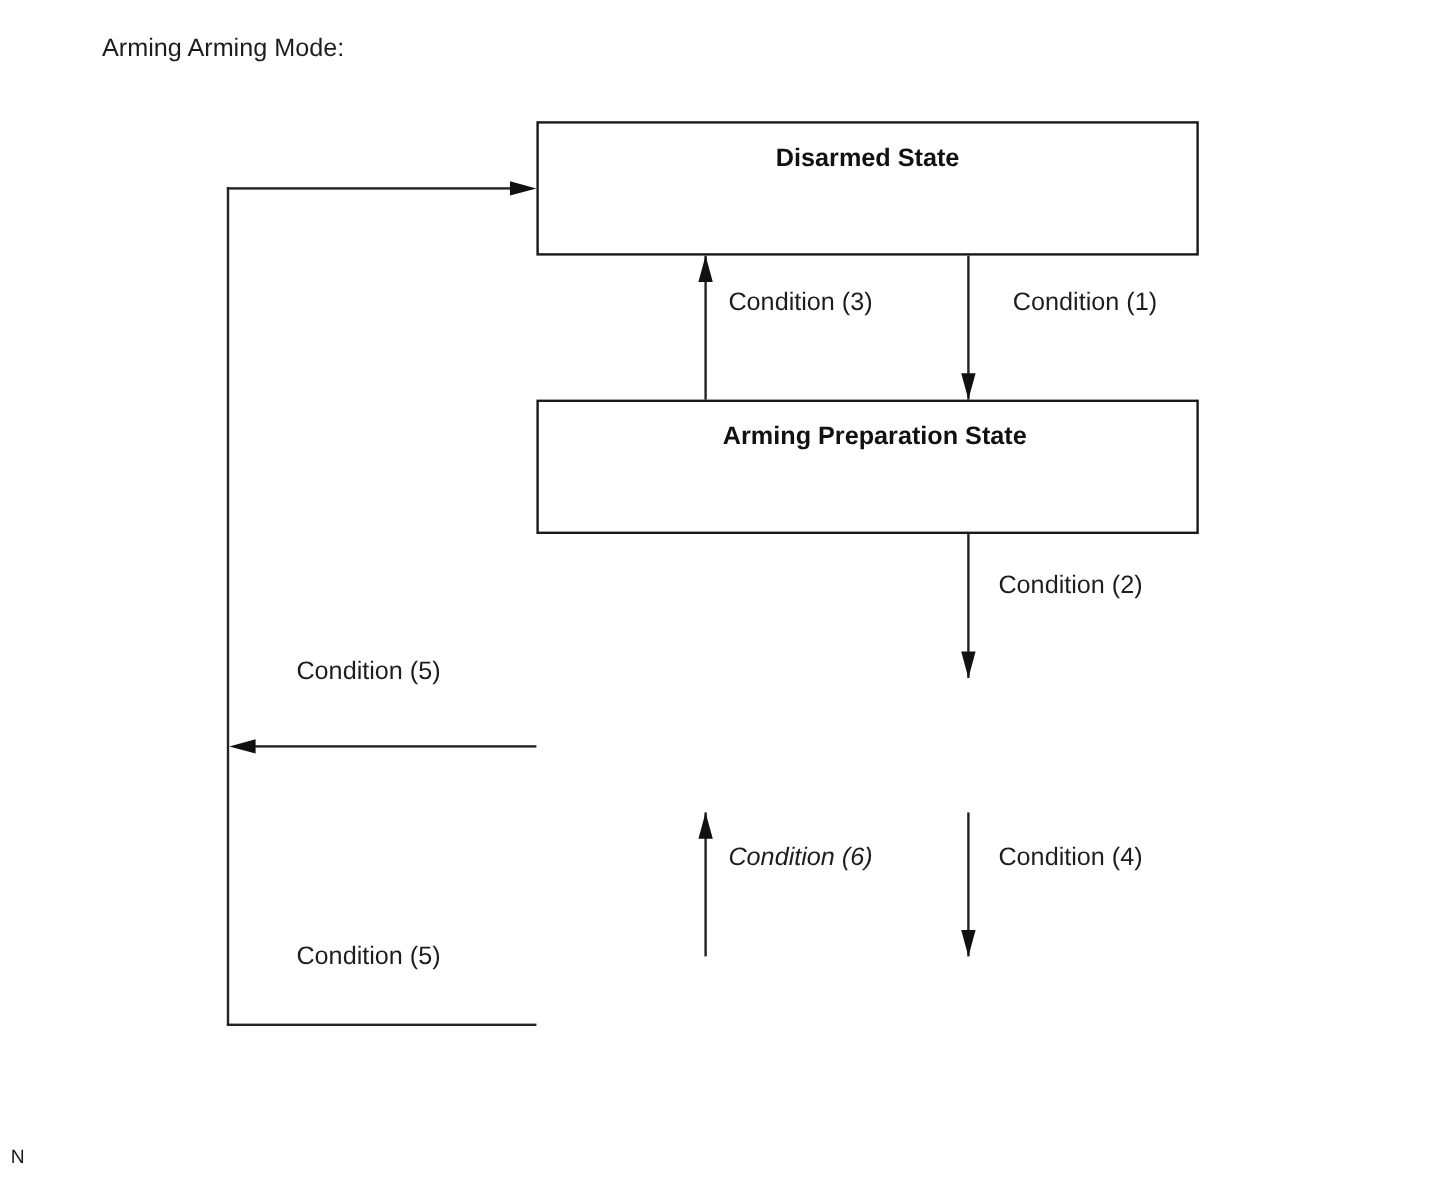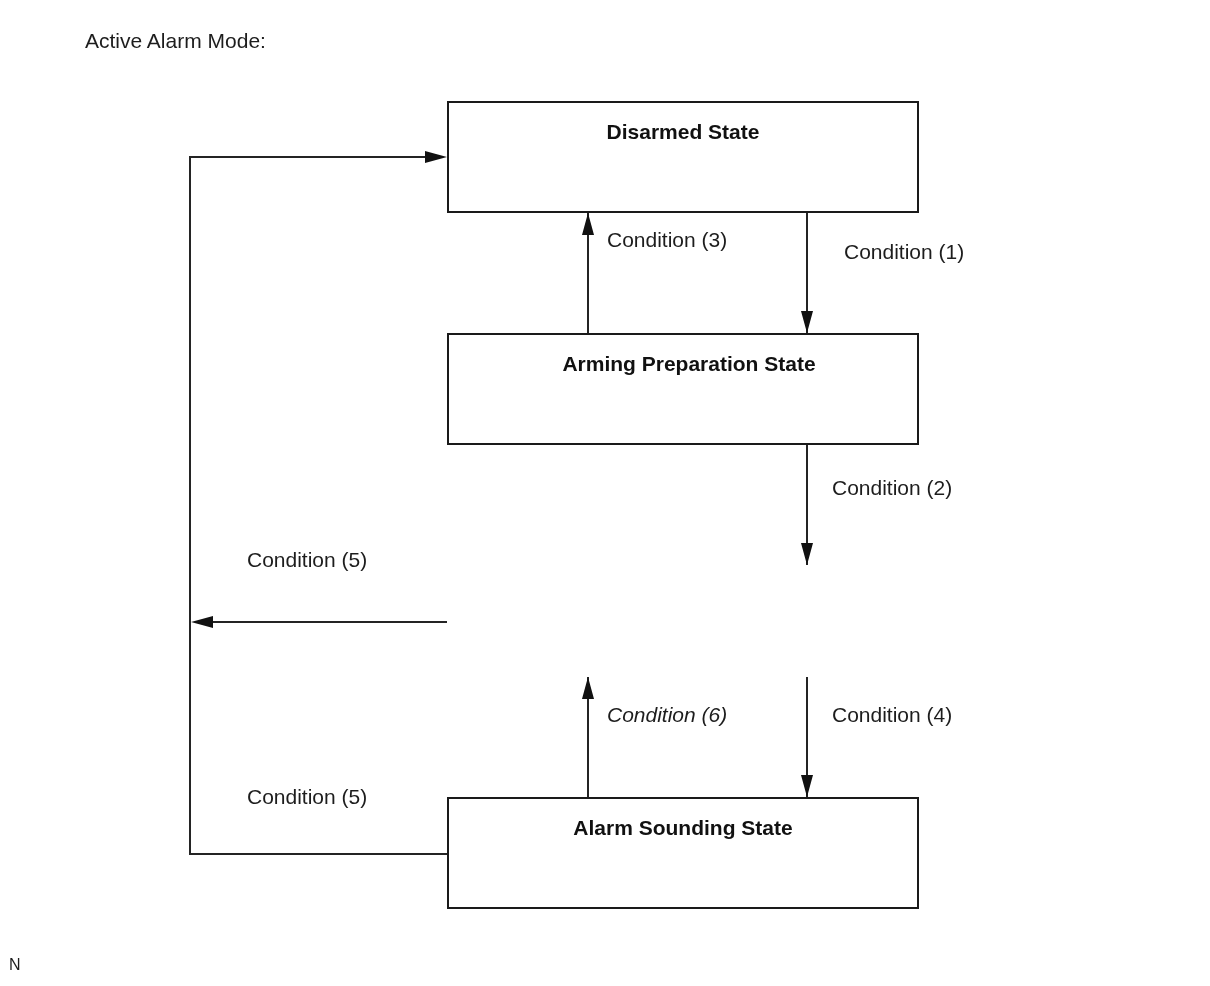--- a/index.html
+++ b/index.html
@@ -21,21 +21,21 @@
     left: 85px;
     top: 29px;
     font-size: 21px;
     line-height: 24px;
     color: #1d1d1d;
     white-space: nowrap;
   }
   .state-box {
     position: absolute;
     left: 447px;
-    width: 472px;
+    width: 552px;
     height: 112px;
     box-sizing: border-box;
     border: 2px solid #1a1a1a;
     background: #ffffff;
   }
   .state-box .state-label {
     display: block;
     margin-top: 17px;
     text-align: center;
     font-weight: bold;
@@ -96,30 +96,27 @@
     font-size: 16px;
     line-height: 18px;
     color: #1d1d1d;
   }
 </style>
 </head>
 <body>
 
 <div class="canvas">
 
-  <div class="page-title">Active Alarm Mode:</div>
+  <div class="page-title">Arming Arming Mode:</div>
 
   <div class="state-box box-disarmed">
     <span class="state-label">Disarmed State</span>
   </div>
   <div class="state-box box-armingprep">
     <span class="state-label">Arming Preparation State</span>
-  </div>
-  <div class="state-box box-alarm">
-    <span class="state-label">Alarm Sounding State</span>
   </div>
 
   <div class="line vline" style="left:806px; top:213px; height:120px;"></div>
   <div class="arrowhead arrow-down" style="left:801px; top:311px;"></div>
 
   <div class="line vline" style="left:587px; top:213px; height:120px;"></div>
   <div class="arrowhead arrow-up" style="left:582px; top:213px;"></div>
 
   <div class="line vline" style="left:806px; top:445px; height:120px;"></div>
   <div class="arrowhead arrow-down" style="left:801px; top:543px;"></div>
@@ -134,21 +131,21 @@
   <div class="line hline" style="left:189px; top:156px; width:238px;"></div>
   <div class="arrowhead arrow-right" style="left:425px; top:151px;"></div>
 
   <div class="line hline" style="left:210px; top:621px; width:237px;"></div>
   <div class="arrowhead arrow-left" style="left:191px; top:616px;"></div>
 
   <div class="line hline" style="left:189px; top:853px; width:258px;"></div>
 
   <div class="cond-label" style="left:844px; top:241px;">Condition (1)</div>
   <div class="cond-label" style="left:832px; top:477px;">Condition (2)</div>
-  <div class="cond-label" style="left:607px; top:229px;">Condition (3)</div>
+  <div class="cond-label" style="left:607px; top:241px;">Condition (3)</div>
   <div class="cond-label" style="left:832px; top:704px;text-align:right;">Condition (4)</div>
   <div class="cond-label" style="left:247px; top:549px;">Condition (5)</div>
   <div class="cond-label" style="left:247px; top:786px;">Condition (5)</div>
   <div class="cond-label" style="left:607px; top:704px;font-style:italic;">Condition (6)</div>
 
   <div class="footnote">N</div>
 
 </div>
 
 </body></html>

